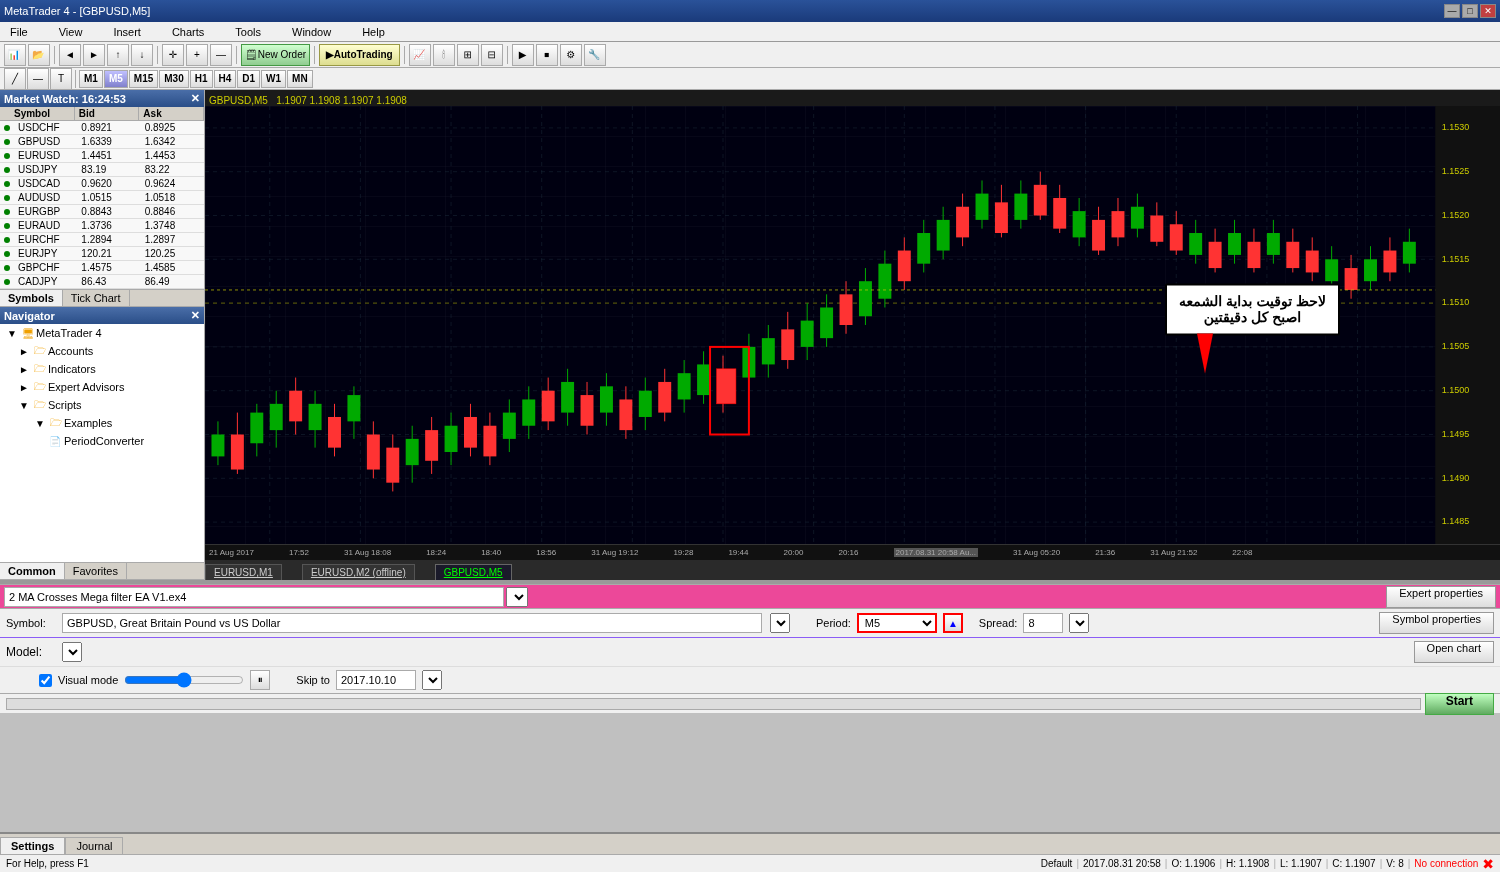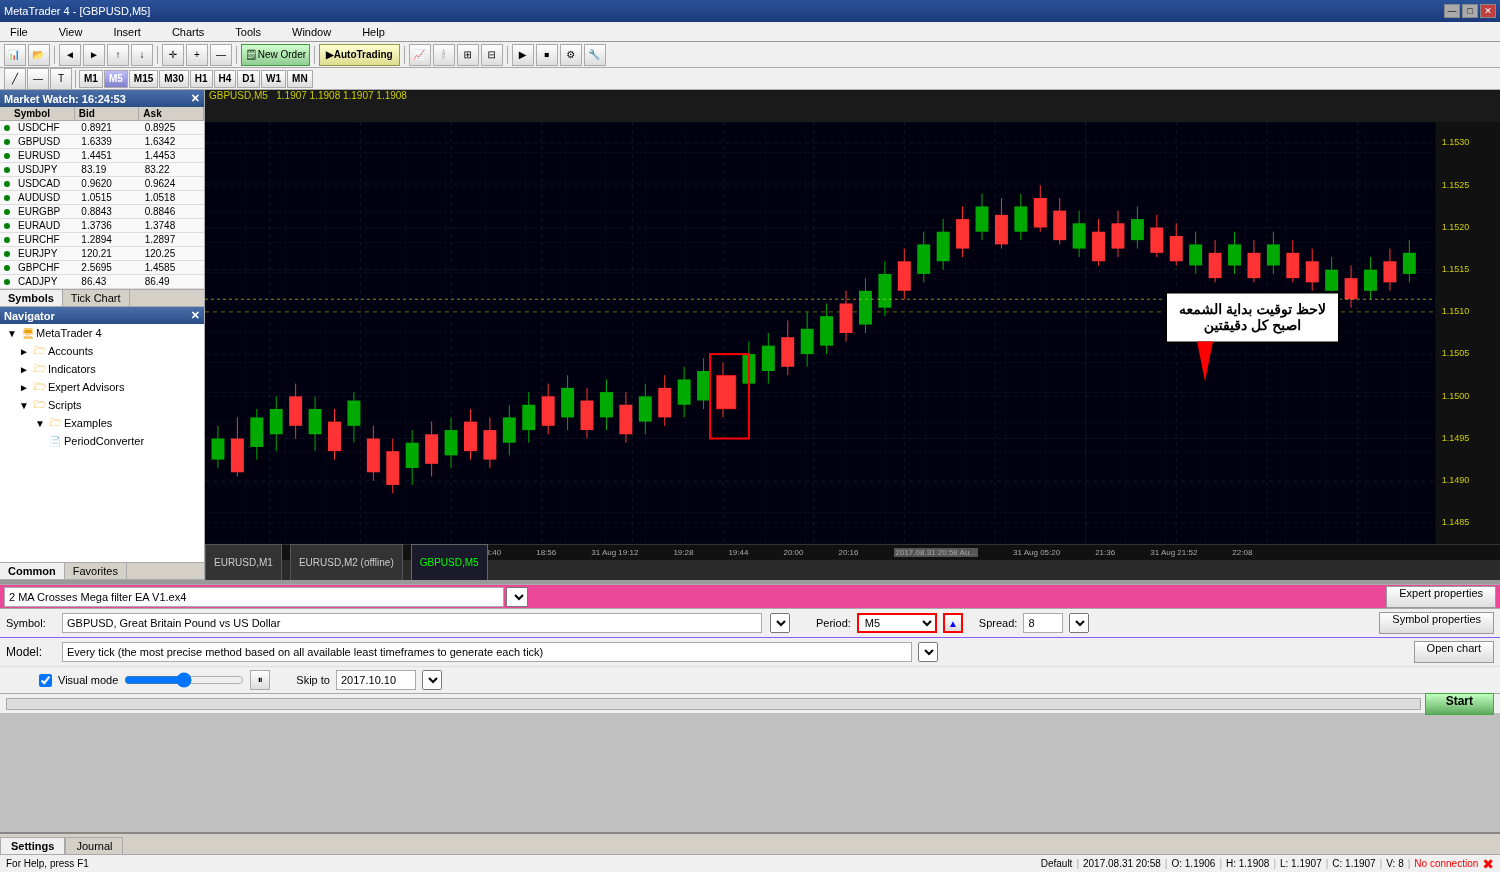--- a/index.html
+++ b/index.html
@@ -53,25 +53,25 @@
     .nav-header { background: linear-gradient(to bottom, #4a6ea8, #2a4e88); color: white; padding: 2px 4px; font-size: 11px; font-weight: bold; display: flex; justify-content: space-between; align-items: center; }
     .nav-tree { flex: 1; background: #fff; overflow-y: auto; }
     .nav-item { display: flex; align-items: center; padding: 1px 0; cursor: pointer; }
     .nav-indent { display: inline-block; }
     .nav-icon { width: 16px; height: 16px; display: flex; align-items: center; justify-content: center; font-size: 10px; }
     .nav-label { font-size: 11px; }
     .folder-icon { color: #f0a000; }
     
     
     .chart-area { flex: 1; background: #000; position: relative; overflow: hidden; display: flex; flex-direction: column; }
-    .chart-header { height: 32px; background: #1a1a1a; display: flex; align-items: flex-start; padding: 0 4px; }
+    .chart-header { height: 16px; background: #1a1a1a; display: flex; align-items: flex-end; padding: 0 4px; }
     .chart-label { color: #cccc00; font-size: 10px; }
     
     .chart-tabs { height: 20px; background: #2a2a2a; display: flex; align-items: flex-end; }
-    .chart-tab { padding: 12px 8px; font-size: 10px; cursor: pointer; color: #ccc; background: #333; border: 1px solid #555; border-bottom: none; margin-right: 8px; }
+    .chart-tab { padding: 2px 8px; font-size: 10px; cursor: pointer; color: #ccc; background: #333; border: 1px solid #555; border-bottom: none; margin-right: 20px; text-decoration: underline; }
     .chart-tab.active { background: #1a1a2a; color: #00ff00; border-color: #666; }
     
     .chart-canvas { flex: 1; position: relative; background: #000011; }
     
     
     .annotation-box { position: absolute; background: white; border: 2px solid #000; padding: 8px 12px; border-radius: 2px; text-align: center; font-size: 14px; font-weight: bold; direction: rtl; }
     .tester-btn { height: 22px; padding: 0 12px; background: linear-gradient(to bottom, #fff, #ddd); border: 1px solid #999; cursor: pointer; font-size: 11px; }
     
     
     .status-bar { position: fixed; bottom: 0; left: 0; right: 0; height: 18px; background: #f0f0f0; border-top: 1px solid #aaa; display: flex; align-items: center; padding: 0 4px; gap: 20px; font-size: 10px; color: #000; }
@@ -237,21 +237,21 @@
           </div>
         <div class="mw-cell">EURJPY</div>
         <div class="mw-cell">120.21</div>
         <div class="mw-cell">120.25</div>
       </div>
       <div class="mw-row">
         <div class="mw-cell dot">
             <div class="dot-green"></div>
           </div>
         <div class="mw-cell">GBPCHF</div>
-        <div class="mw-cell">2.5695</div>
+        <div class="mw-cell">1.4575</div>
         <div class="mw-cell">1.4585</div>
       </div>
       <div class="mw-row">
         <div class="mw-cell dot">
             <div class="dot-green"></div>
           </div>
         <div class="mw-cell">CADJPY</div>
         <div class="mw-cell">86.43</div>
         <div class="mw-cell">86.49</div>
       </div>
@@ -583,23 +583,20 @@
 
     <span style="font-size:11px; margin-left:10px;">Spread:</span>
     <input type="text" style="width: 40px; height: 20px; border: 1px solid rgb(170, 170, 170); font-size: 11px; padding: 0px 4px;" value="8">
     <select style="height:20px; width:20px;"><option></option></select>
 
     <div class="tester-btn" style="margin-left:auto;">Symbol properties</div>
   </div>
 
   <div style="display:flex; align-items:center; padding:3px 6px; gap:6px; border-bottom:1px solid #ddd;">
     <span style="font-size:12px; min-width:50px;">Model:</span>
-    <div style="flex:1; height:20px; background:white; border:1px solid #aaa; display:flex; align-items:center; padding:0 4px; font-size:11px; max-width:850px;">
-      <span>Every tick (the most precise method based on all available least timeframes to generate each tick)</span>
-    </div>
     <select style="height:20px; width:20px;"><option></option></select>
 
     <div class="tester-btn" style="margin-left:auto;">Open chart</div>
   </div>
 
 
   <div style="display:flex; align-items:center; padding:3px 6px; gap:6px;margin-left:33px;">
     <input type="checkbox" checked="" style="">
     <span style="font-size:11px;">Visual mode</span>
     <input type="range" style="width: 120px;" value="50">

